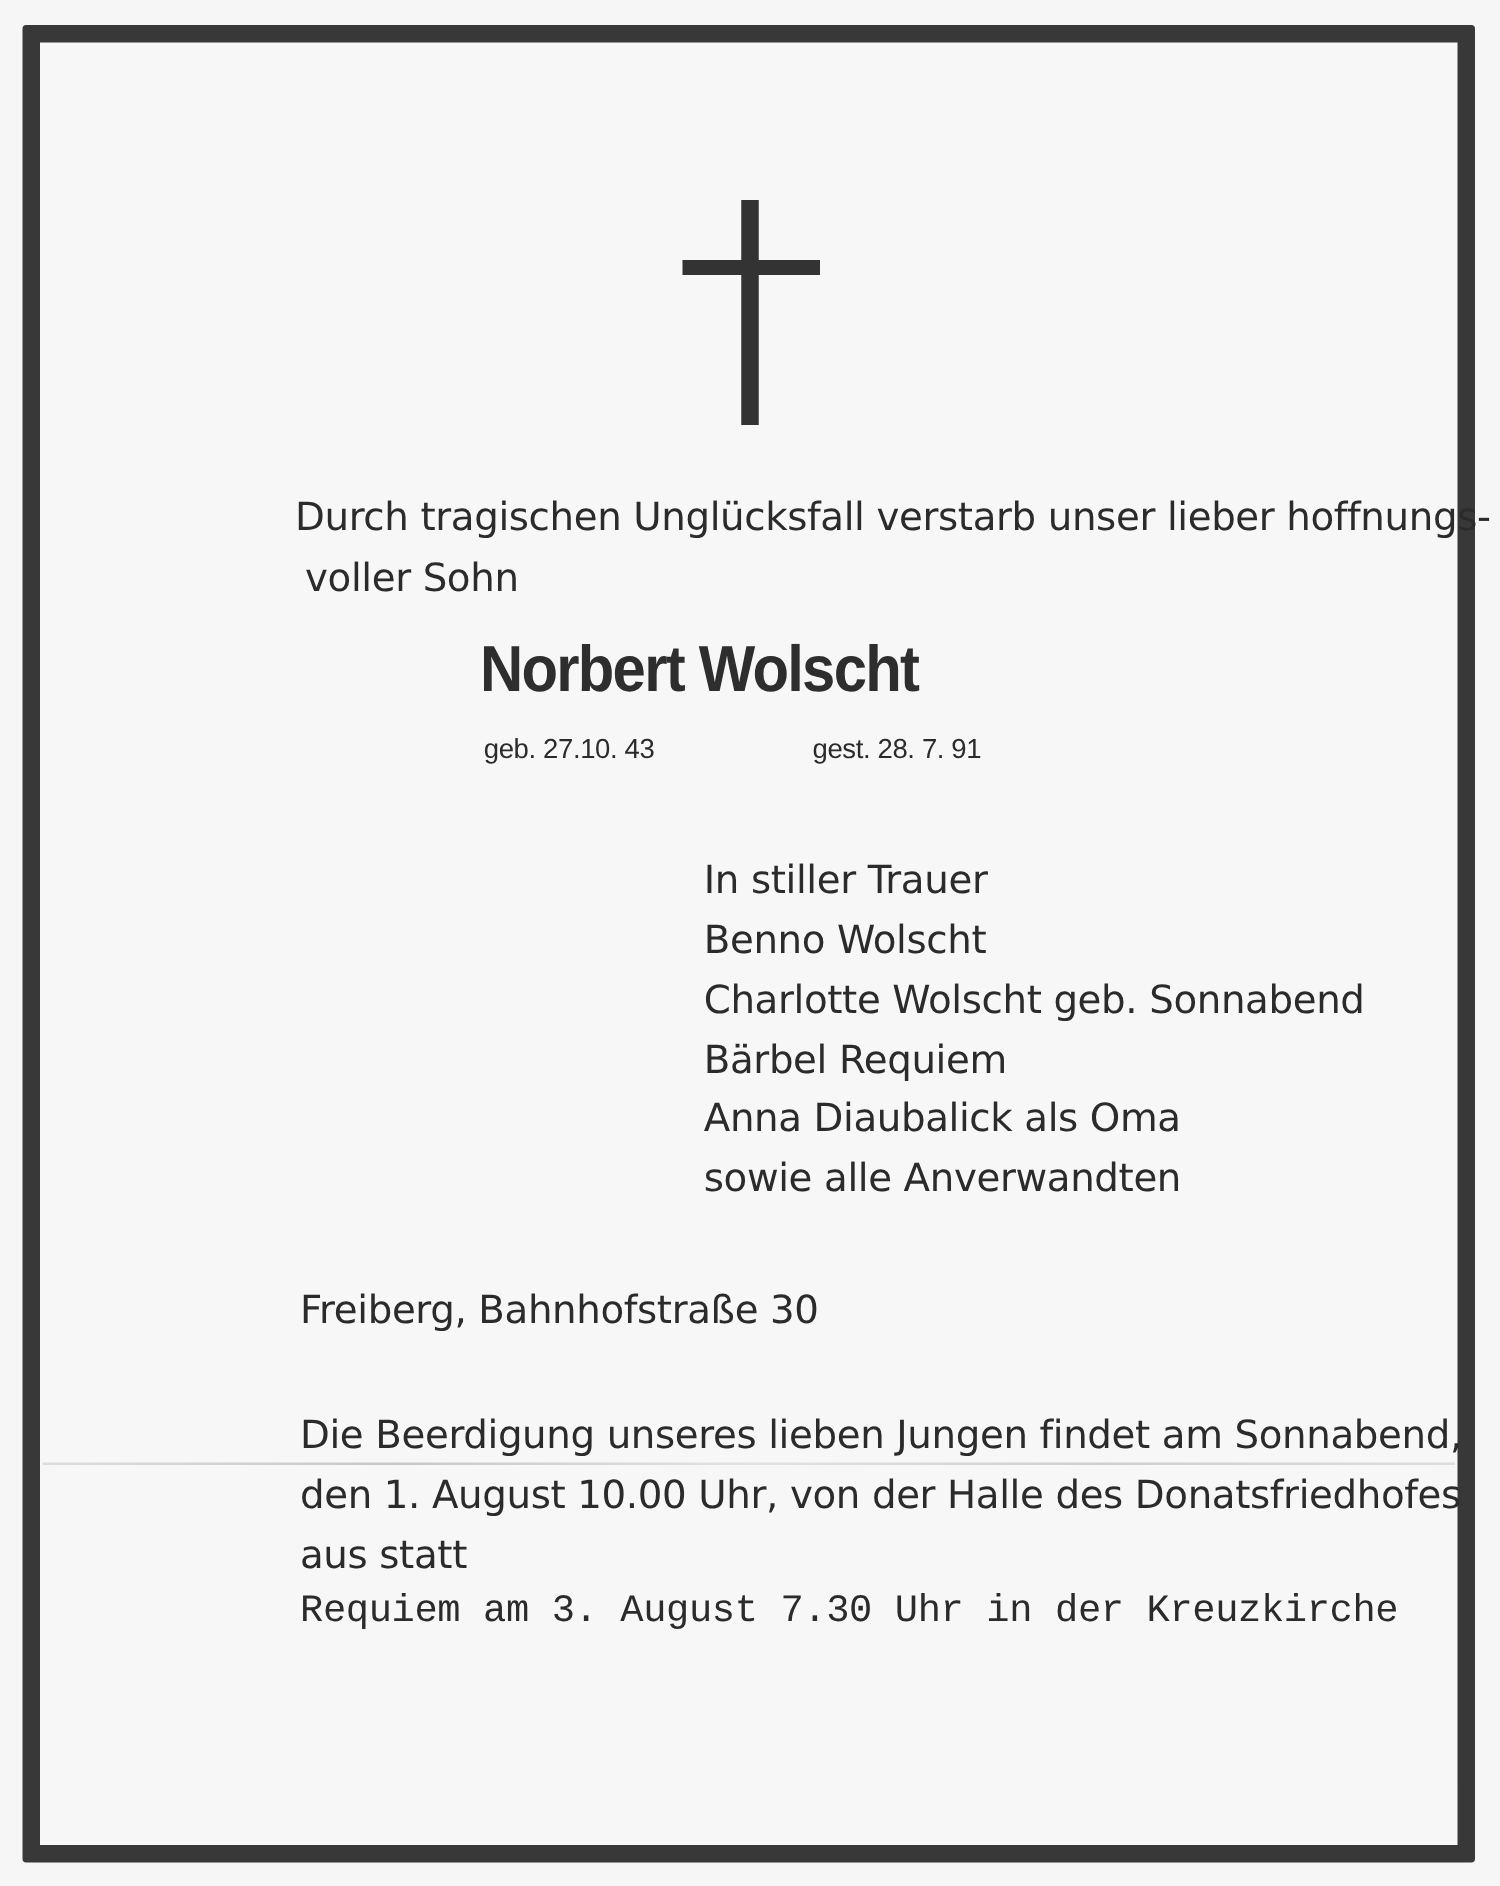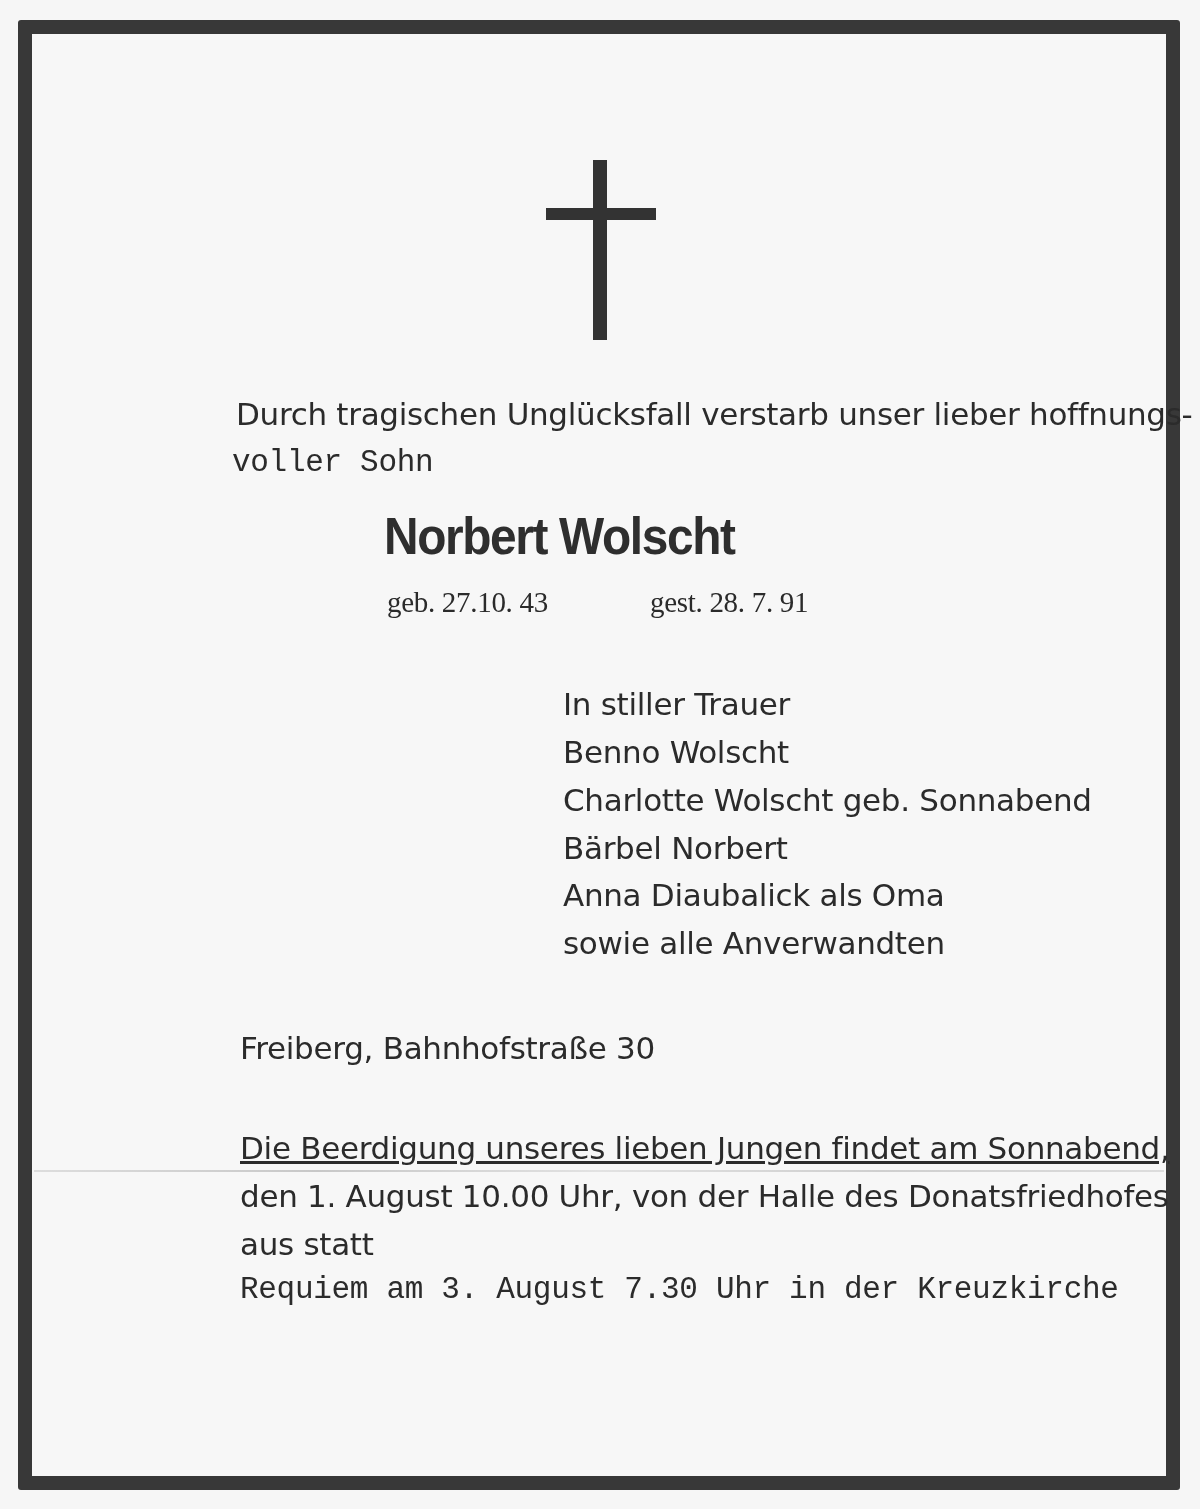--- a/index.html
+++ b/index.html
@@ -29,50 +29,50 @@
     width: 110px; height: 12px; background: #333;
   }
   .t { position: absolute; white-space: nowrap; font-size: 31px; letter-spacing: -0.3px; }
   .name {
     position: absolute; left: 384px; top: 506px;
     font-family: "Liberation Sans", sans-serif;
     font-weight: bold; font-size: 52px; letter-spacing: -1.5px;
     color: #2e2e2e;
     transform: scaleX(0.92); transform-origin: left top;
   }
-  .date { font-family: Liberation Serif, serif; font-size: 29px; }
+  .date { font-family: Liberation Sans, sans-serif; font-size: 22px; }
   .fold {
     position: absolute; left: 34px; top: 1170px; width: 1130px; height: 2px;
     background: linear-gradient(90deg, #ddd, #c8c8c8, #e2e2e2, #cfcfcf, #ddd);
   }
 </style>
 </head>
 <body>
 
 <div class="frame"></div>
 
 <div class="cross">
   <div class="v"></div>
   <div class="h"></div>
 </div>
 
 <div class="t" style="left:236px; top:396px;">Durch tragischen Unglücksfall verstarb unser lieber hoffnungs-</div>
-<div class="t" style="left:232px; top:445px;font-family:Liberation Mono, monospace;">voller Sohn</div>
+<div class="t" style="left:244px; top:445px;">voller Sohn</div>
 
 <div class="name">Norbert Wolscht</div>
 
 <div class="t date" style="left:387px; top:586px;">geb. 27.10. 43</div>
 <div class="t date" style="left:650px; top:586px;">gest. 28. 7. 91</div>
 
 <div class="t" style="left:563px; top:686px;">In stiller Trauer</div>
 <div class="t" style="left:563px; top:734px;">Benno Wolscht</div>
 <div class="t" style="left:563px; top:782px;">Charlotte Wolscht geb. Sonnabend</div>
-<div class="t" style="left:563px; top:830px;">Bärbel Norbert</div>
+<div class="t" style="left:563px; top:830px;">Bärbel Requiem</div>
 <div class="t" style="left:563px; top:877px;">Anna Diaubalick als Oma</div>
 <div class="t" style="left:563px; top:925px;">sowie alle Anverwandten</div>
 
 <div class="t" style="left:240px; top:1030px;">Freiberg, Bahnhofstraße 30</div>
 
-<div class="t" style="left:240px; top:1130px;text-decoration:underline;">Die Beerdigung unseres lieben Jungen findet am Sonnabend,</div>
+<div class="t" style="left:240px; top:1130px;">Die Beerdigung unseres lieben Jungen findet am Sonnabend,</div>
 <div class="fold"></div>
 <div class="t" style="left:240px; top:1178px;">den 1. August 10.00 Uhr, von der Halle des Donatsfriedhofes</div>
 <div class="t" style="left:240px; top:1226px;text-align:right;">aus statt</div>
 <div class="t" style="left:240px; top:1272px;font-family:Liberation Mono, monospace;">Requiem am 3. August 7.30 Uhr in der Kreuzkirche</div>
 
 </body></html>

